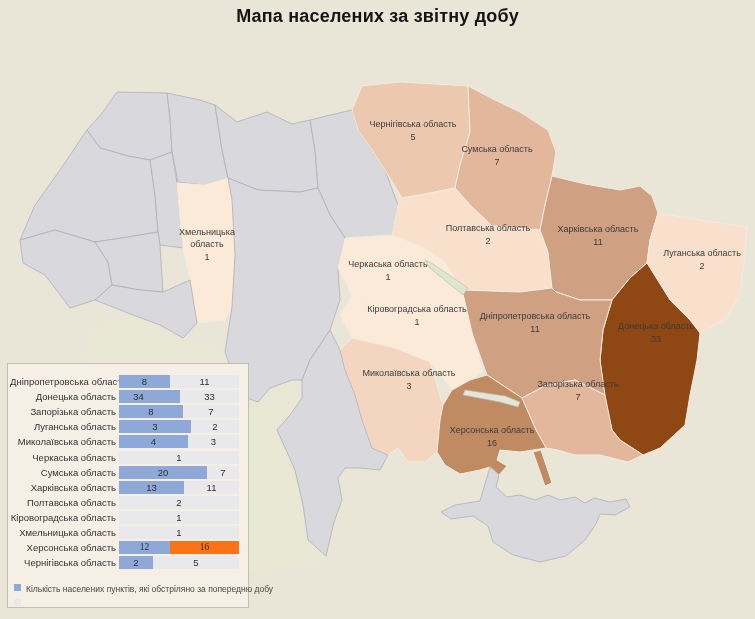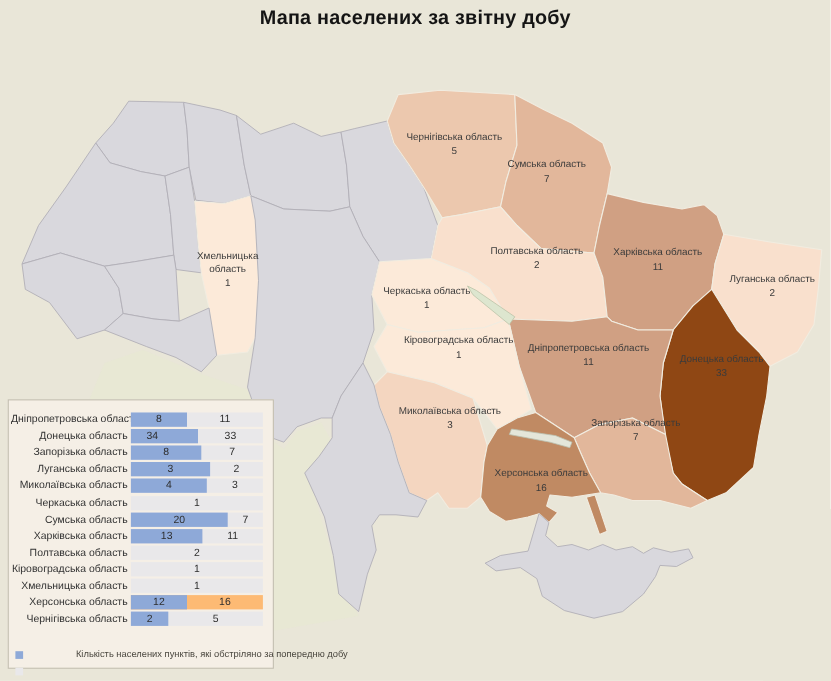--- a/index.html
+++ b/index.html
@@ -13,21 +13,21 @@
          background:#f5efe6;border:1px solid #c2beb0;box-sizing:border-box;
          padding-top:10px;}
   .crow{display:flex;align-items:center;height:15.1px;}
   .crow .clabel{width:106px;margin-left:2px;margin-right:3px;text-align:right;
                 font-size:9.5px;color:#333;white-space:nowrap;}
   .crow .track{position:relative;width:120px;height:13px;background:#e9e8ea;}
   .crow .blue{position:absolute;left:0;top:0;height:13px;background:#8ea9d8;}
   .crow .num{position:absolute;top:0;height:13px;line-height:13px;text-align:center;
              font-size:9.5px;color:#2e2e2e;}
   .legend{margin-top:14px;margin-left:6px;}
-  .legend-row{display:flex;align-items:flex-end;height:15px;gap:43px;}
+  .legend-row{display:flex;align-items:flex-start;height:15px;}
   .legend-swatch{width:7px;height:7px;margin-right:5px;flex:0 0 auto;}
   .legend-text{font-size:8.5px;color:#4a473f;white-space:nowrap;}
 </style>
 </head>
 <body>
 
 <div class="page">
   <div class="title">Мапа населених за звітну добу</div>
 
   <svg id="ukraine-map" class="map" width="755" height="619" viewBox="0 0 755 619">
@@ -172,21 +172,21 @@
           </div>
         </div>
         <div class="crow">
           <span class="clabel">Хмельницька область</span>
           <div class="track" style="background: rgb(233, 232, 234);">
             <span class="num" style="left: 0px; width: 120px;">1</span>
           </div>
         </div>
         <div class="crow">
           <span class="clabel">Херсонська область</span>
-          <div class="track" style="background: #fdba74;">
+          <div class="track" style="background: #f97316; font-family: Liberation Serif, serif;">
             <div class="blue" style="width: 51px; background: rgb(142, 169, 216);"></div>
             <span class="num" style="left: 0px; width: 51px;">12</span>
             <span class="num" style="left: 51px; width: 69px;">16</span>
           </div>
         </div>
         <div class="crow">
           <span class="clabel">Чернігівська область</span>
           <div class="track" style="background: rgb(233, 232, 234);">
             <div class="blue" style="width: 34px; background: rgb(142, 169, 216);"></div>
             <span class="num" style="left: 0px; width: 34px;">2</span>

